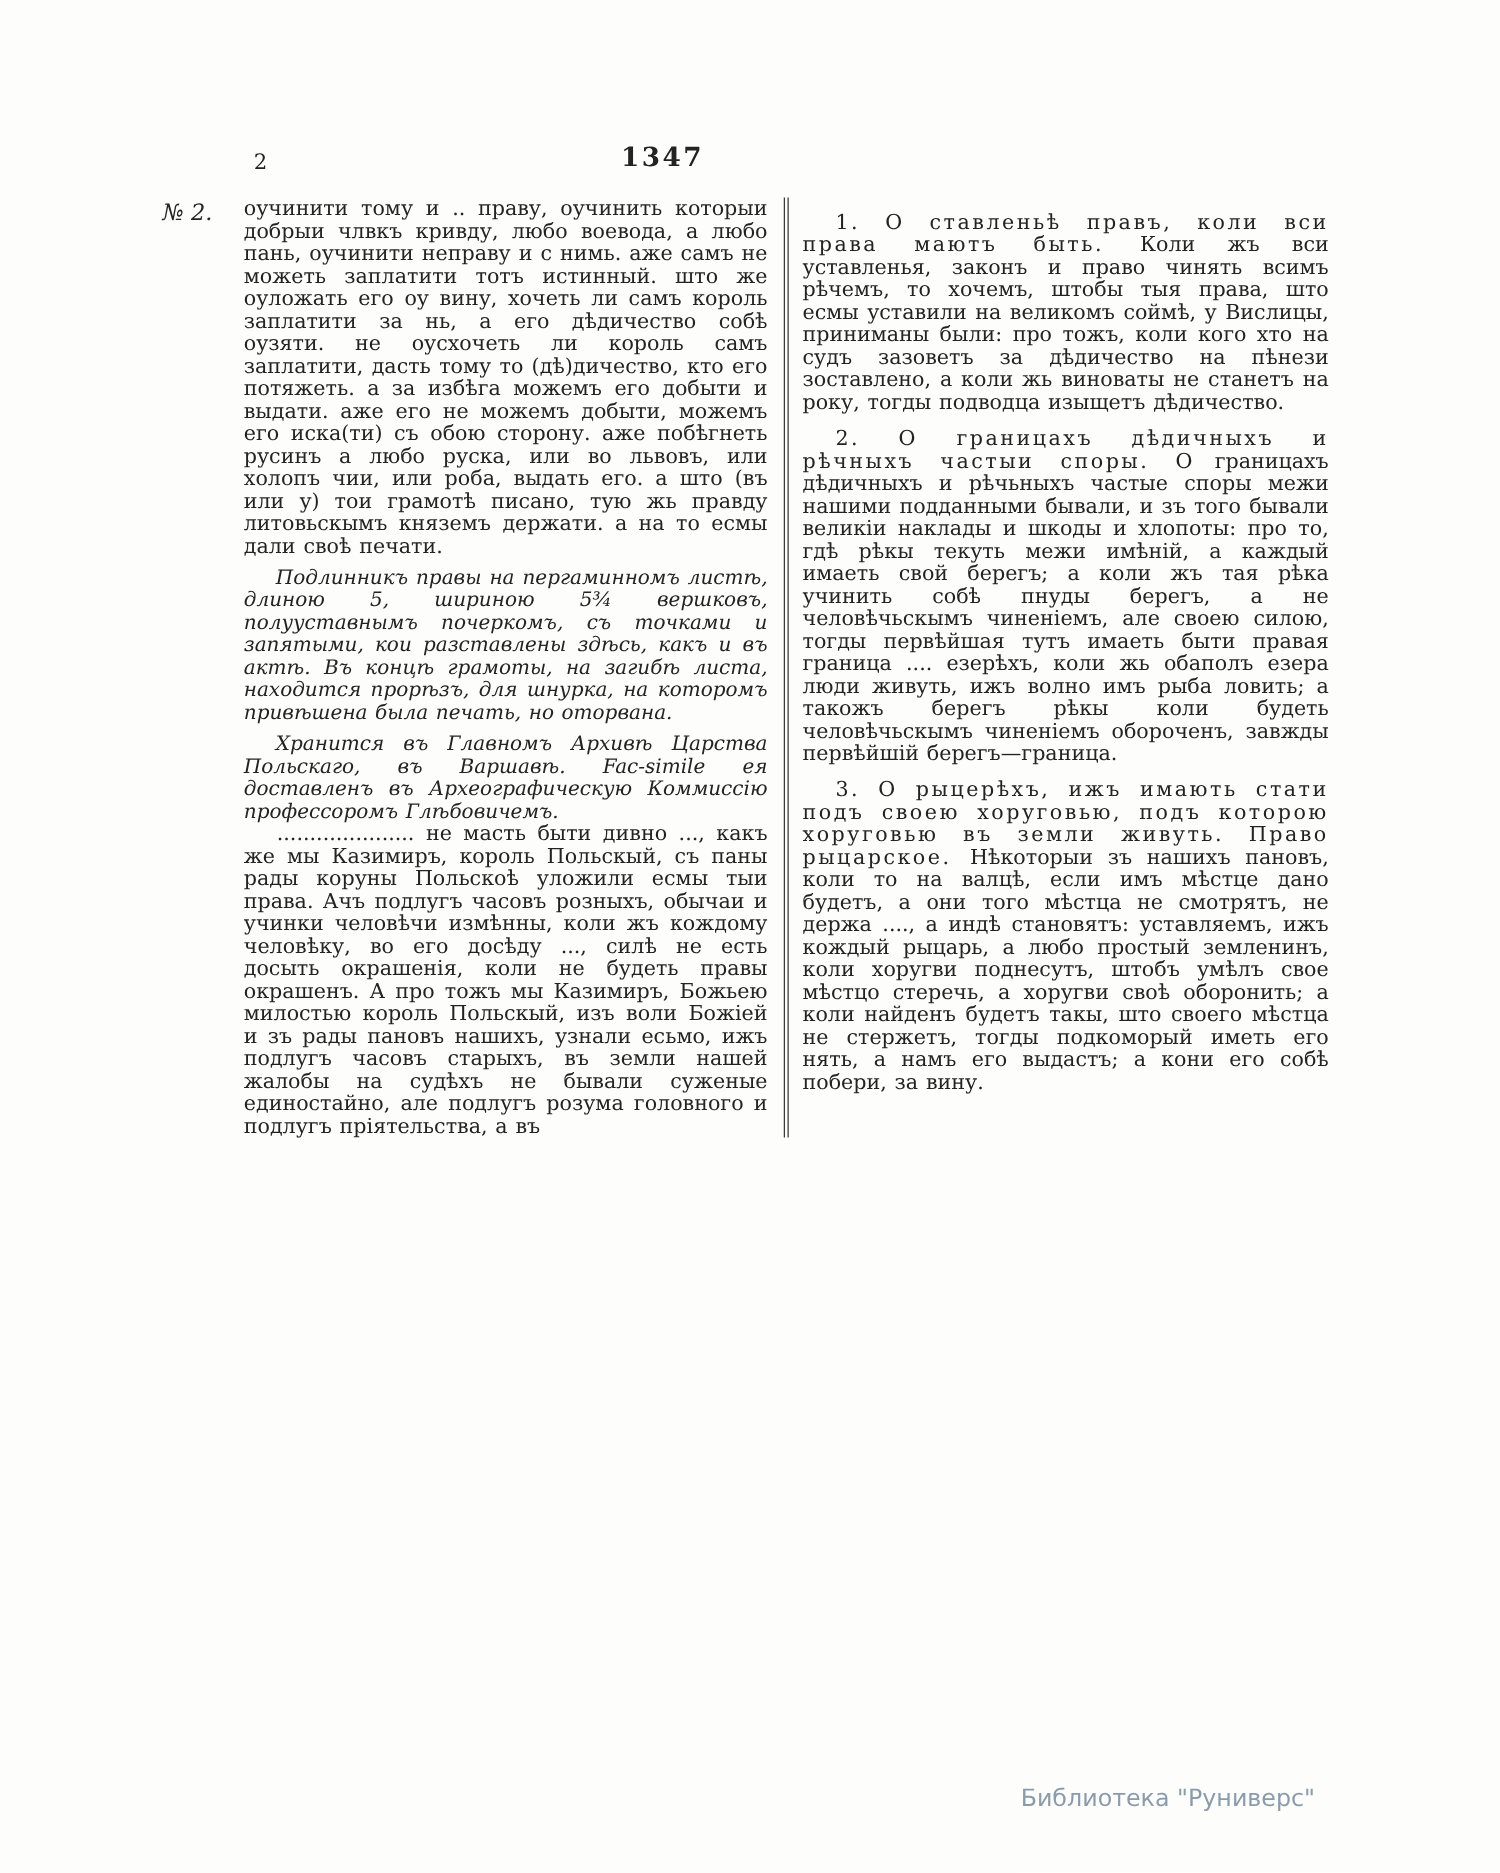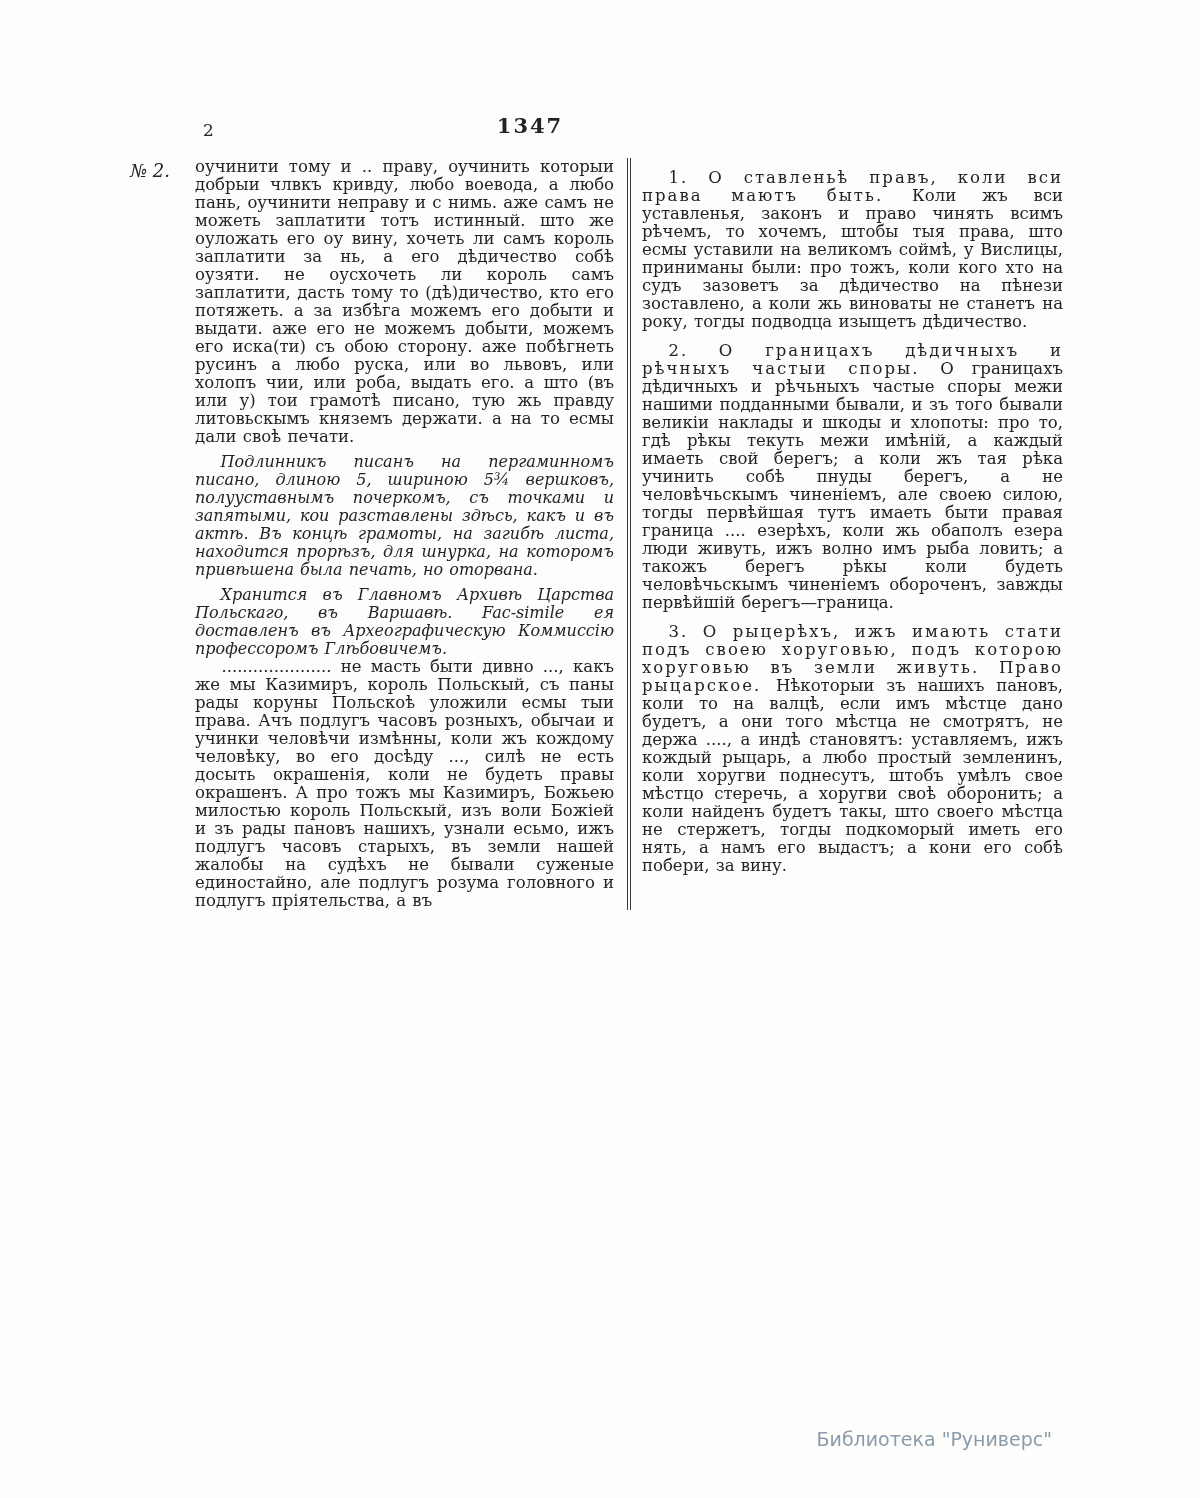--- a/index.html
+++ b/index.html
@@ -99,21 +99,21 @@
 
   <div class="page-number">2</div>
 
   <div class="doc-number">1347</div>
 
   <div class="margin-note">№ 2.</div>
 
   <div class="columns">
     <div class="col left">
         <p class="para noindent">оучинити тому и .. праву, оучинить которыи добрыи члвкъ кривду, любо воевода, а любо пань, оучинити неправу и с нимь. аже самъ не можеть заплатити тотъ истинный. што же оуложать его оу вину, хочеть ли самъ король заплатити за нь, а его дѣдичество собѣ оузяти. не оусхочеть ли король самъ заплатити, дасть тому то (дѣ)дичество, кто его потяжеть. а за избѣга можемъ его добыти и выдати. аже его не можемъ добыти, можемъ его иска(ти) съ обою сторону. аже побѣгнеть русинъ а любо руска, или во львовъ, или холопъ чии, или роба, выдать его. а што (въ или у) тои грамотѣ писано, тую жь правду литовьскымъ княземъ держати. а на то есмы дали своѣ печати.</p>
-        <p class="para note">Подлинникъ писанъ на пергаминномъ писано, длиною 5, шириною 5¾ вершковъ, полууставнымъ почеркомъ, съ точками и запятыми, кои разставлены здѣсь, какъ и въ актѣ. Въ концѣ грамоты, на загибѣ листа, находится прорѣзъ, для шнурка, на которомъ привѣшена была печать, но оторвана.</p>
+        <p class="para note">Подлинникъ правы на пергаминномъ листѣ, длиною 5, шириною 5¾ вершковъ, полууставнымъ почеркомъ, съ точками и запятыми, кои разставлены здѣсь, какъ и въ актѣ. Въ концѣ грамоты, на загибѣ листа, находится прорѣзъ, для шнурка, на которомъ привѣшена была печать, но оторвана.</p>
         <p class="para note">Хранится въ Главномъ Архивѣ Царства Польскаго, въ Варшавѣ. Fac-simile ея доставленъ въ Археографическую Коммиссію профессоромъ Глѣбовичемъ.</p>
         <p class="para body">..................... не масть быти дивно ..., какъ же мы Казимиръ, король Польскый, съ паны рады коруны Польскоѣ уложили есмы тыи права. Ачъ подлугъ часовъ розныхъ, обычаи и учинки человѣчи измѣнны, коли жъ кождому человѣку, во его досѣду ..., силѣ не есть досыть окрашенія, коли не будеть правы окрашенъ. А про тожъ мы Казимиръ, Божьею милостью король Польскый, изъ воли Божіей и зъ рады пановъ нашихъ, узнали есьмо, ижъ подлугъ часовъ старыхъ, въ земли нашей жалобы на судѣхъ не бывали суженые единостайно, але подлугъ розума головного и подлугъ пріятельства, а въ</p>
       </div>
     <div class="divider"></div>
     <div class="col right">
         <p class="para section"><span class="lead">1. О ставленьѣ правъ, коли вси права маютъ быть. </span>Коли жъ вси уставленья, законъ и право чинять всимъ рѣчемъ, то хочемъ, штобы тыя права, што есмы уставили на великомъ соймѣ, у Вислицы, приниманы были: про тожъ, коли кого хто на судъ зазоветъ за дѣдичество на пѣнези зоставлено, а коли жь виноваты не станетъ на року, тогды подводца изыщетъ дѣдичество.</p>
         <p class="para section"><span class="lead">2. О границахъ дѣдичныхъ и рѣчныхъ частыи споры. </span>О границахъ дѣдичныхъ и рѣчьныхъ частые споры межи нашими подданными бывали, и зъ того бывали великіи наклады и шкоды и хлопоты: про то, гдѣ рѣкы текуть межи имѣній, а каждый имаеть свой берегъ; а коли жъ тая рѣка учинить собѣ пнуды берегъ, а не человѣчьскымъ чиненіемъ, але своею силою, тогды первѣйшая тутъ имаеть быти правая граница .... езерѣхъ, коли жь обаполъ езера люди живуть, ижъ волно имъ рыба ловить; а такожъ берегъ рѣкы коли будеть человѣчьскымъ чиненіемъ обороченъ, завжды первѣйшій берегъ—граница.</p>
         <p class="para section"><span class="lead">3. О рыцерѣхъ, ижъ имають стати подъ своею хоруговью, подъ которою хоруговью въ земли живуть. Право рыцарское. </span>Нѣкоторыи зъ нашихъ пановъ, коли то на валцѣ, если имъ мѣстце дано будетъ, а они того мѣстца не смотрятъ, не держа ...., а индѣ становятъ: уставляемъ, ижъ кождый рыцарь, а любо простый земленинъ, коли хоругви поднесутъ, штобъ умѣлъ свое мѣстцо стеречь, а хоругви своѣ оборонить; а коли найденъ будетъ такы, што своего мѣстца не стержетъ, тогды подкоморый иметь его нять, а намъ его выдастъ; а кони его собѣ побери, за вину.</p>
       </div>
   </div>

